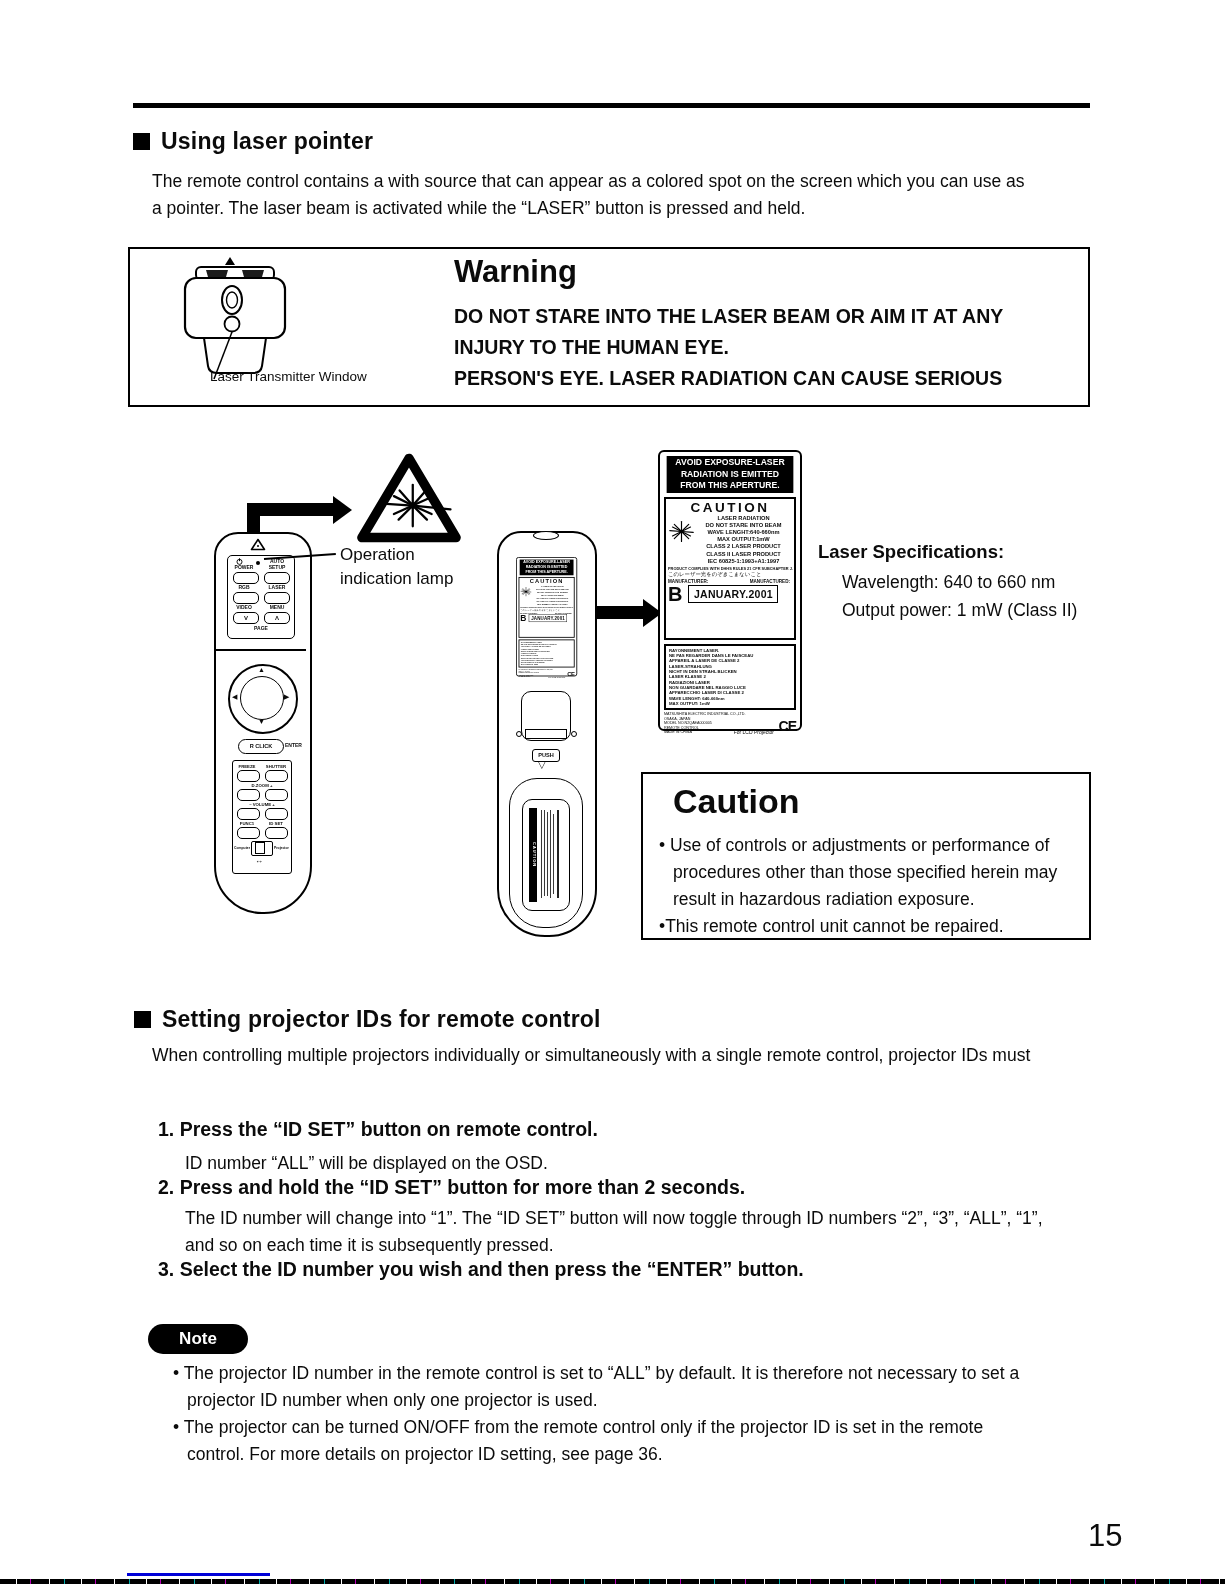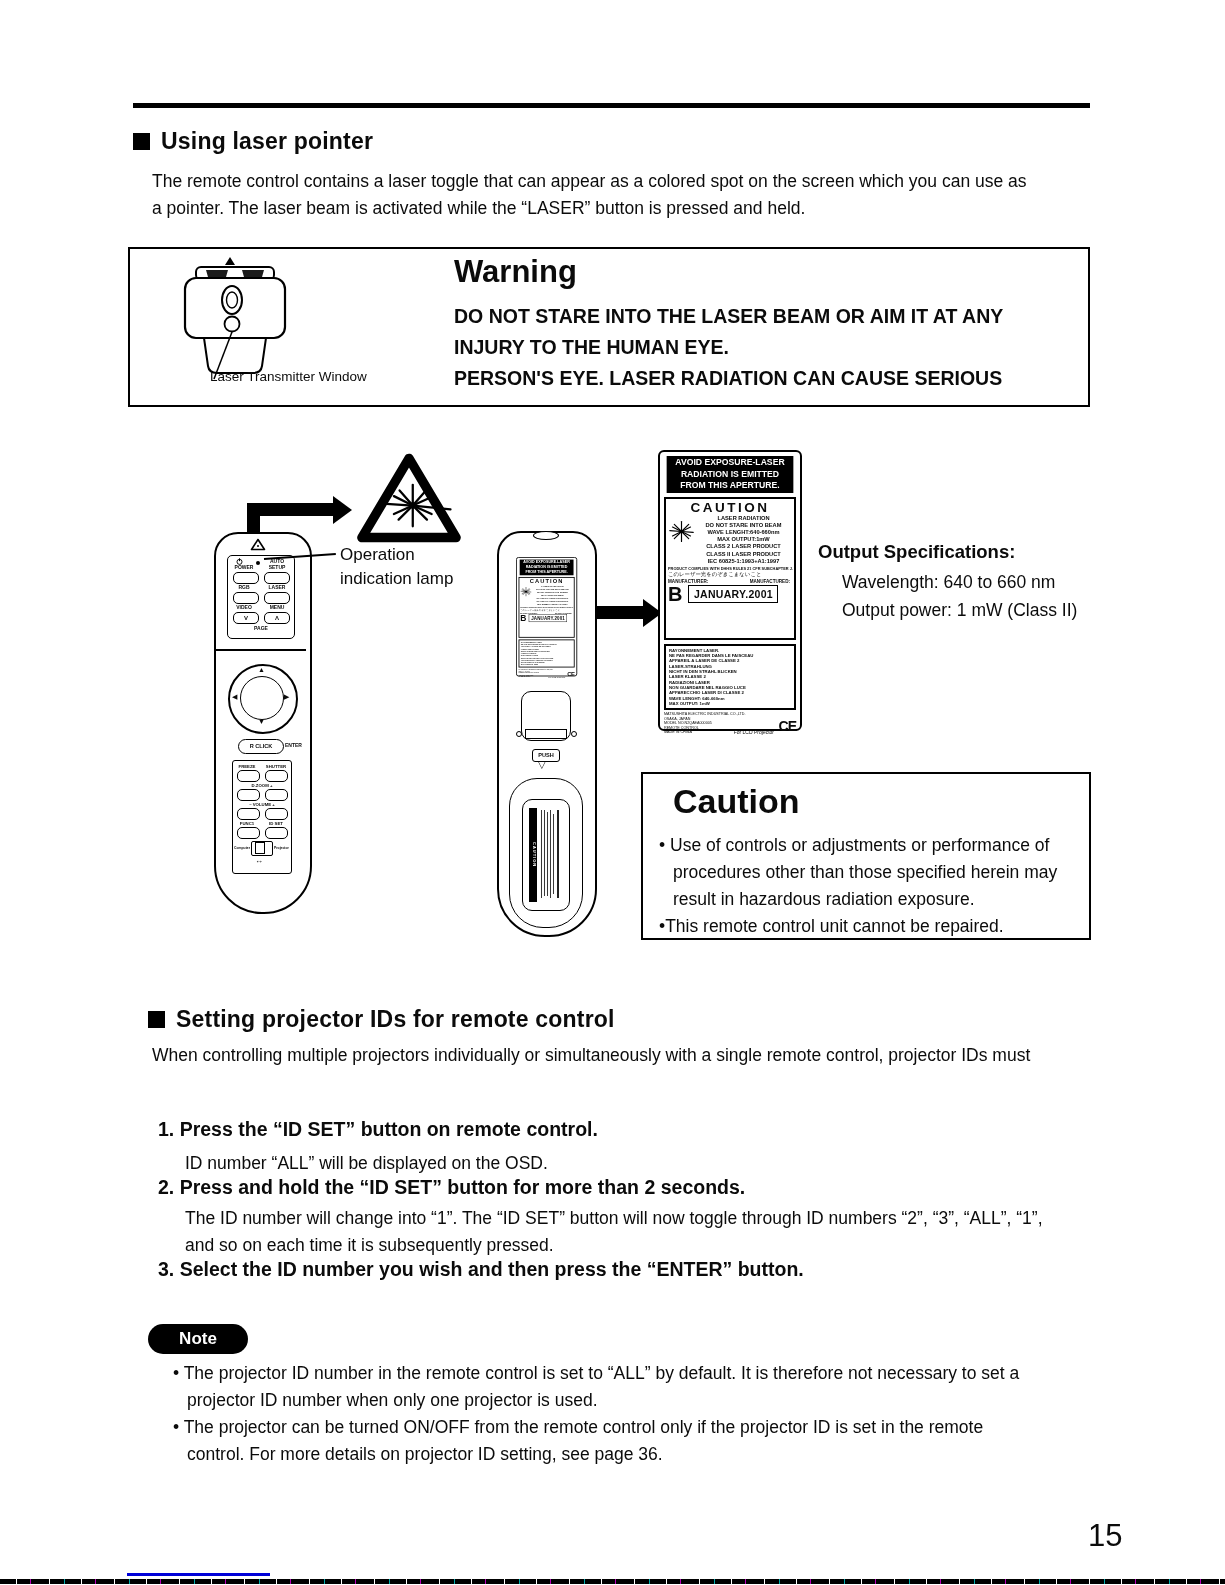--- a/index.html
+++ b/index.html
@@ -69,21 +69,21 @@
 
 <div id="page">
 
   <div class="abs rule" style="left:133px;top:103px;width:957px;height:5px;"></div>
 
   <div class="abs h-sec" style="left:133px;top:128px;">
     <span class="sq"></span>
     <span>Using laser pointer</span>
   </div>
   <div class="abs bodytxt" style="left:152px;top:168px;">
-      <div>The remote control contains a laser toggle that can appear as a colored spot on the screen which you can use as</div>
+      <div>The remote control contains a with source that can appear as a colored spot on the screen which you can use as</div>
       <div>a pointer. The laser beam is activated while the “LASER” button is pressed and held.</div>
     </div>
 
   <div class="abs wbox" style="left:128px;top:247px;width:958px;height:156px;">
     <svg class="abs" style="left:38px;top:6px;" width="135" height="128" viewBox="0 0 135 128">
       <path d="M62 2 l5 8 h-10 z" fill="#000"></path>
       <rect x="28" y="12" width="78" height="13" rx="5" fill="#fff" stroke="#000" stroke-width="2"></rect>
       <path d="M38 15 h22 l-2 7 h-18 z" fill="#1c1c1c"></path>
       <path d="M74 15 h22 l-2 7 h-18 z" fill="#1c1c1c"></path>
       <rect x="17" y="23" width="100" height="60" rx="11" fill="#fff" stroke="#000" stroke-width="2.2"></rect>
@@ -362,39 +362,39 @@
           <div>OSAKA, JAPAN</div>
           <div>MODEL NO.N2QAEA000005</div>
           <div>REMOTE CONTROL</div>
           <div>MADE IN CHINA</div>
         </div>
       <span class="ll-forlcd">For LCD Projector</span>
       <span class="ll-ce">CE</span>
     </div>
   </div>
 
-  <div class="abs" style="left:818px;top:541px;font-size:18.5px;font-weight:bold;">Output Specifications:</div>
+  <div class="abs" style="left:818px;top:541px;font-size:18.5px;font-weight:bold;">Laser Specifications:</div>
   <div class="abs" style="left:842px;top:569px;font-size:17.5px;line-height:27.5px;">
       <div>Wavelength:  640 to 660 nm</div>
       <div>Output power: 1 mW (Class II)</div>
     </div>
 
   <div class="abs cbox" style="left:641px;top:772px;width:446px;height:164px;">
     <div class="abs ctitle" style="left:30px;top:8px;">Caution</div>
     <div class="abs bodytxt hang" style="left:16px;top:58px;">
         <div>• Use of controls or adjustments or performance of</div>
         <div>procedures other than those specified herein may</div>
         <div>result in hazardous radiation exposure.</div>
       </div>
     <div class="abs bodytxt hang" style="left:16px;top:139px;">
         <div>•This remote control unit cannot be repaired.</div>
       </div>
   </div>
 
-  <div class="abs h-sec" style="left:148px;top:1006px;">
+  <div class="abs h-sec" style="left:134px;top:1006px;">
     <span class="sq"></span>
     <span>Setting projector IDs for remote control</span>
   </div>
   <div class="abs bodytxt" style="left:152px;top:1042px;">
       <div>When controlling multiple projectors individually or simultaneously with a single remote control, projector IDs must</div>
     </div>
 
   <div class="abs boldhead" style="left:158px;top:1118px;">1. Press the “ID SET” button on remote control.</div>
   <div class="abs bodytxt" style="left:185px;top:1150px;text-align:center;">ID number “ALL” will be displayed on the OSD.</div>
   <div class="abs boldhead" style="left:158px;top:1176px;">2. Press and hold the “ID SET” button for more than 2 seconds.</div>

